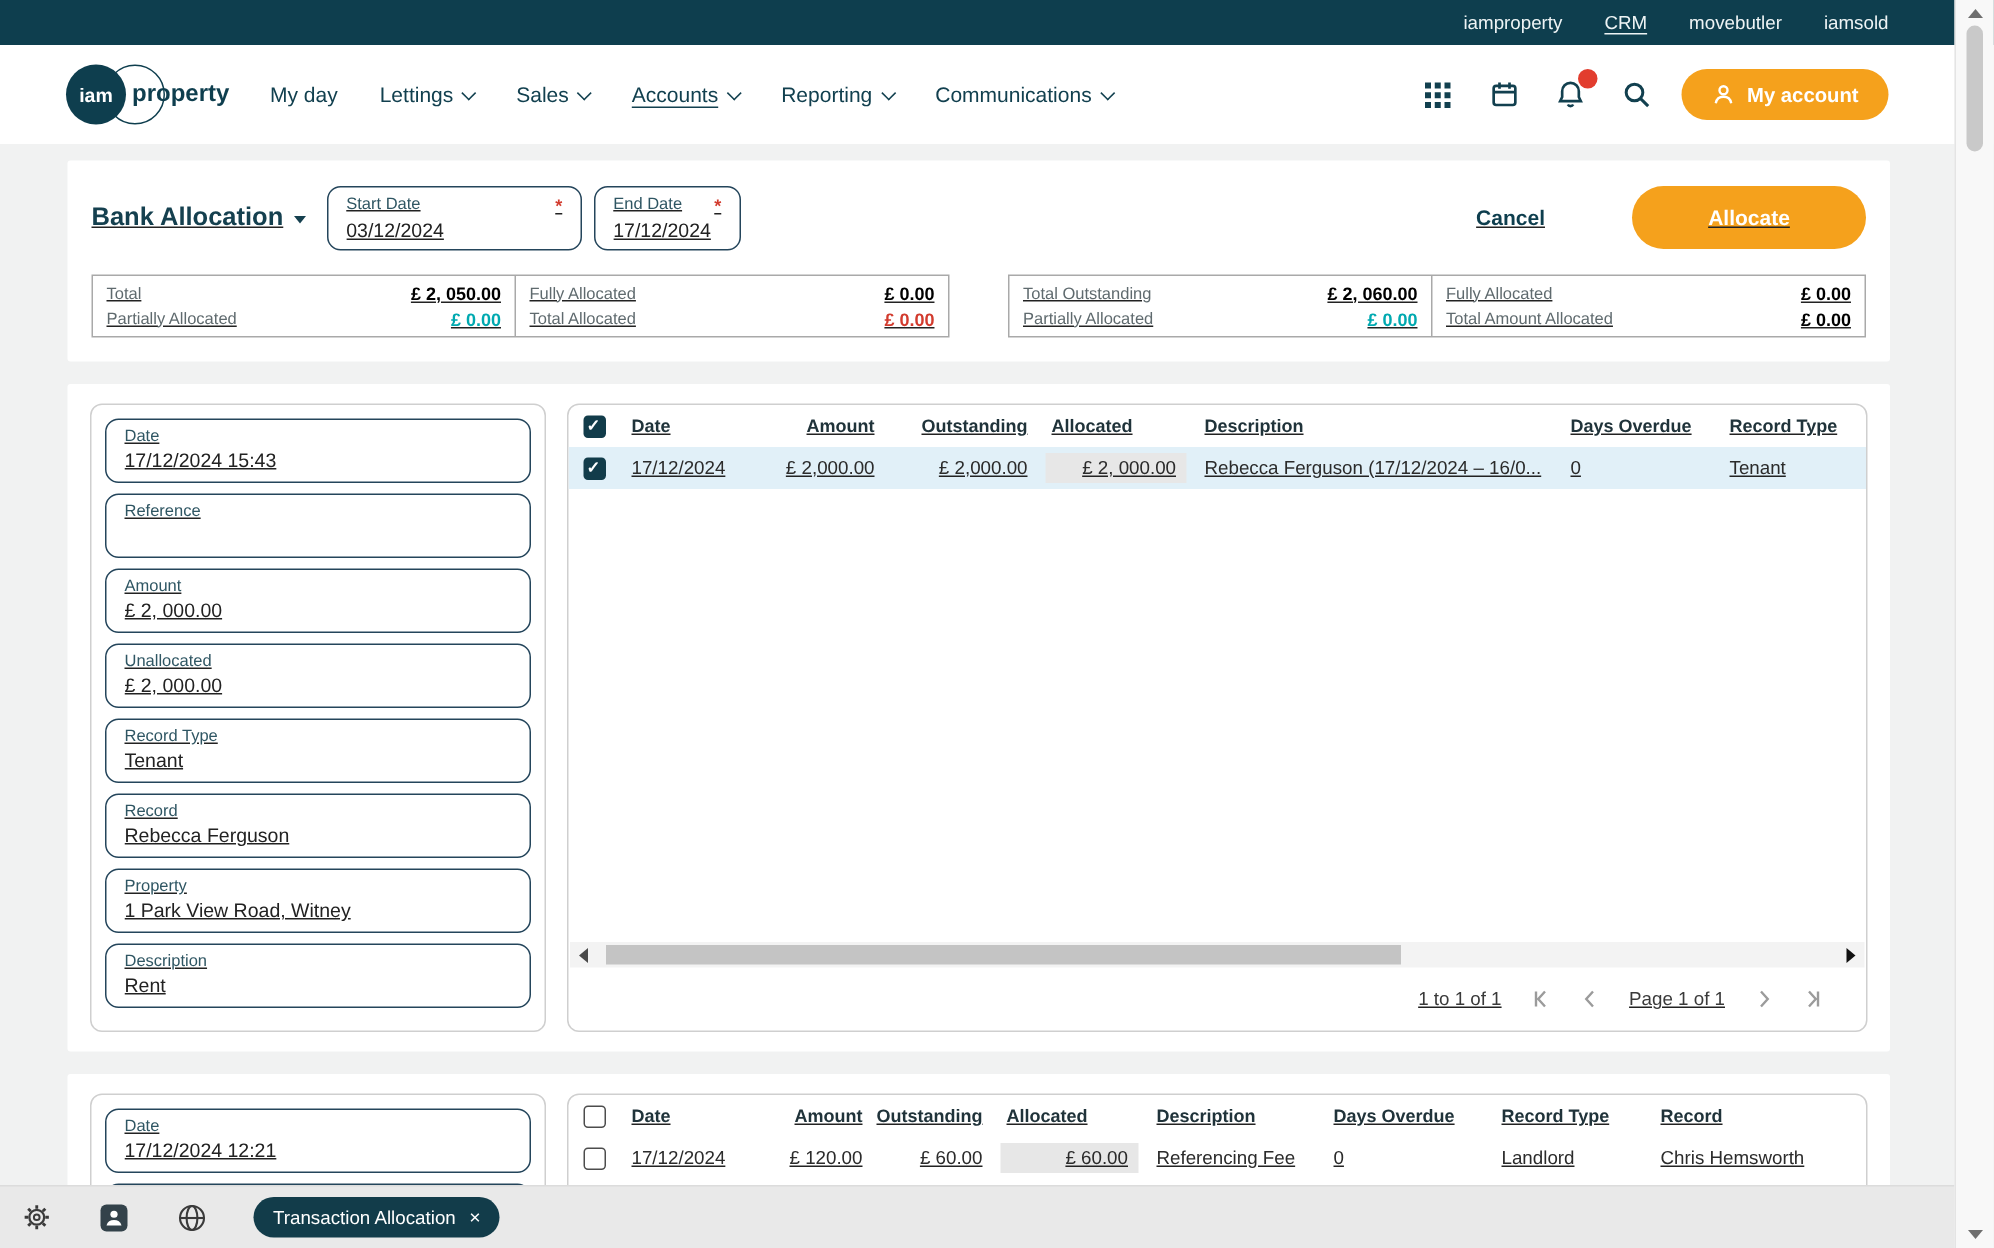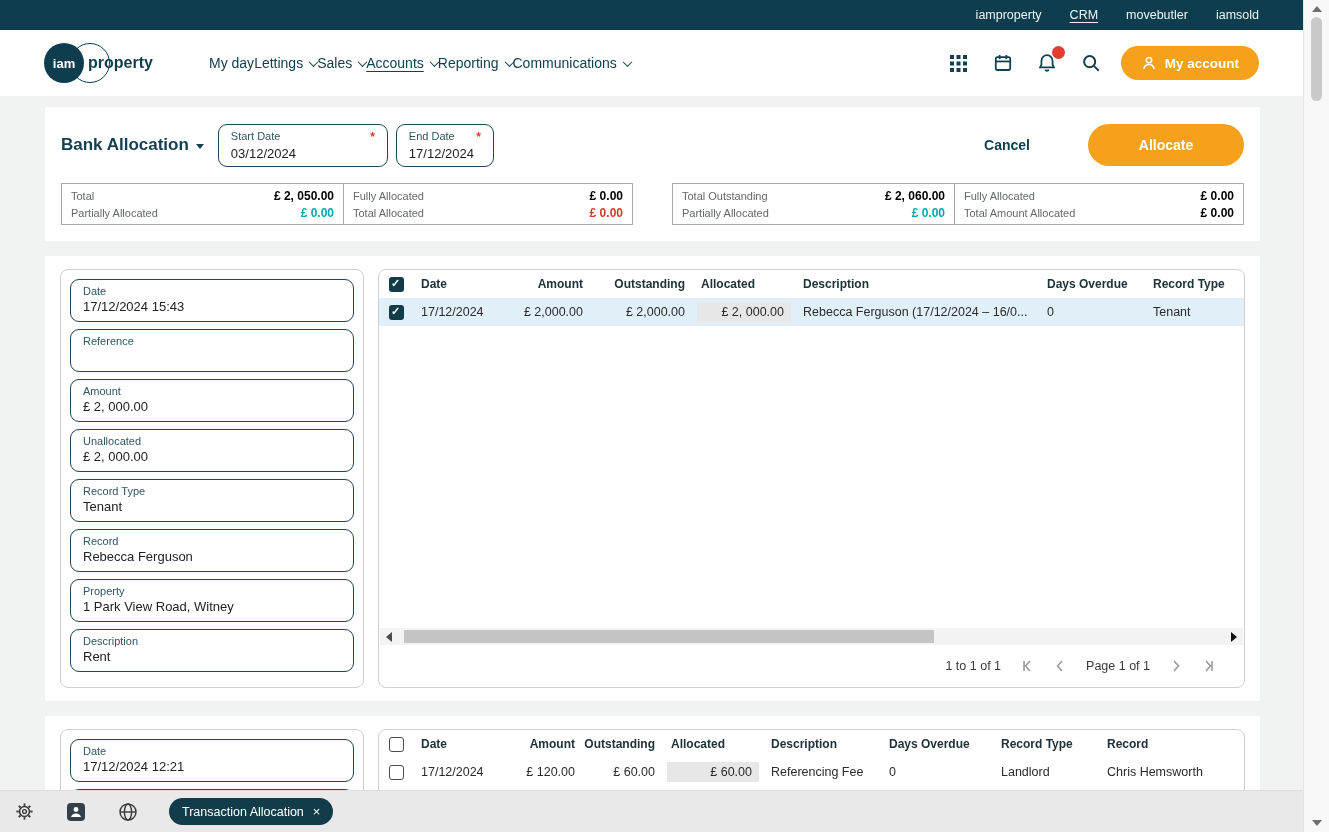--- a/index.html
+++ b/index.html
@@ -10,31 +10,31 @@
   .topbar { height:30px; background:#0e3e4e; display:flex; align-items:center; justify-content:flex-end; gap:28px; padding-right:70px; }
   .topbar a { color:#eef4f5; font-size:12.5px; cursor:pointer; text-decoration:none; }
   .topbar a.underlined { text-decoration:underline; text-underline-offset:3px; }
 
   
   .header { height:66px; background:#ffffff; display:flex; align-items:center; padding:0 70px 0 44px; }
   .logo { position:relative; width:112px; height:42px; margin-right:24px; cursor:pointer; }
   .logo .disc { position:absolute; left:0; top:1px; width:40px; height:40px; background:#0e3e4e; border-radius:50%; color:#fff; font-size:13px; font-weight:bold; display:flex; align-items:center; justify-content:center; z-index:2; }
   .logo .ring { position:absolute; left:26px; top:1px; width:40px; height:40px; border:1.5px solid #0e3e4e; border-radius:50%; z-index:1; }
   .logo .wordmark { position:absolute; left:44px; top:12px; font-size:16px; font-weight:bold; color:#0e3e4e; z-index:3; }
-  .nav { display:flex; align-items:flex-start; color:#12404f; font-size:14px;margin-left:29px; }
+  .nav { display:flex; align-items:flex-start; gap:28px; color:#12404f; font-size:14px; }
   .nav-item { display:flex; align-items:center; cursor:pointer; color:#12404f; }
   .chev { display:inline-block; width:7px; height:7px; border-right:1.6px solid currentColor; border-bottom:1.6px solid currentColor; transform:rotate(45deg) translate(-1px,-1px); margin-left:7px; }
   .hdr-icons { margin-left:auto; display:flex; align-items:center; gap:20px; }
   .hicon { position:relative; width:24px; height:24px; display:flex; align-items:center; justify-content:center; cursor:pointer; }
   .badge { position:absolute; top:-5px; right:-6px; width:13px; height:13px; background:#e23d2e; border-radius:50%; }
   .account-btn { margin-left:18px; height:34px; border:none; border-radius:17px; background:#f5a11c; color:#ffffff; font-weight:bold; font-size:13.5px; display:flex; align-items:center; gap:8px; padding:0 20px; cursor:pointer; font-family:inherit; }
 
   
   .content { padding:11px 69px 0 45px; }
-  .card { background:#fff; border-radius:2px; }
+  .card { background:#fff; border-radius:2px;text-decoration:underline; }
 
   
   .card-toolbar { padding:12px 16px 16px 16px; }
   .toolbar-row { display:flex; align-items:center; height:52px; }
   .page-title { font-size:17px; font-weight:bold; color:#15404f; display:flex; align-items:center; gap:7px; margin-right:14px; cursor:pointer; }
   .caret-down { width:0; height:0; border-left:4px solid transparent; border-right:4px solid transparent; border-top:5px solid #15404f; margin-top:3px; }
 
   .field { border:1.5px solid #24455b; border-radius:9px; background:#fff; padding:5px 12px 6px 12px; cursor:text; }
   .field .flabel-row { display:flex; justify-content:space-between; align-items:flex-start; }
   .field .flabel { font-size:11px; color:#2f5663; }

